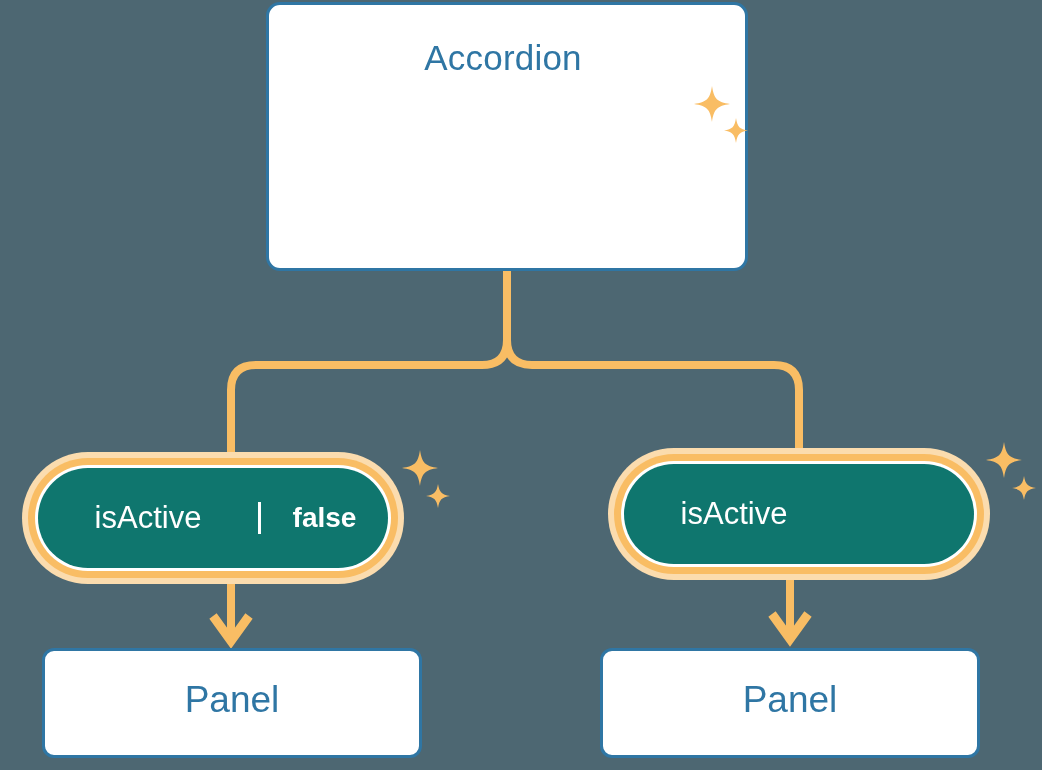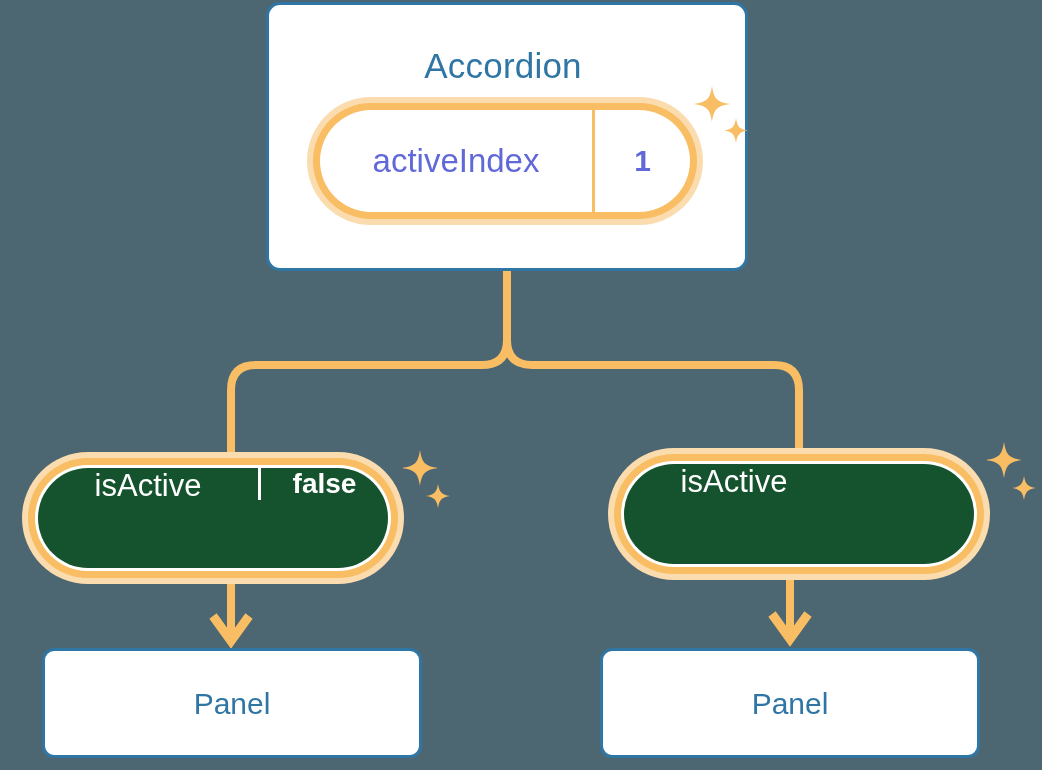--- a/index.html
+++ b/index.html
@@ -42,45 +42,44 @@
     height: 269px;
     border-radius: 14px;
   }
   .card-title {
     position: absolute;
     left: 0; right: 8px;
     text-align: center;
     color: #2f76a4;
     font-size: 35px;
     letter-spacing: 0.2px;
-    margin-top: 8px;
   }
   #accordion-title {
     top: 33px;
   }
 
   #panel-left {
     left: 42px;
     top: 648px;
     width: 380px;
     height: 110px;
   }
   #panel-right {
     left: 600px;
     top: 648px;
     width: 380px;
     height: 110px;
   }
   .panel-title {
     position: absolute;
     left: 0; right: 0;
-    top: 36px;
+    top: 28px;
     text-align: center;
     color: #2f76a4;
-    font-size: 30px;
+    font-size: 37px;
   }
 
   
   .pill {
     position: absolute;
     box-sizing: border-box;
     border-radius: 999px;
     display: flex;
     align-items: stretch;
   }
@@ -126,24 +125,24 @@
     border-left: 3px solid #f9bd64;
   }
 
   
   .pill.filled .pill-body {
     background: #ffffff;   
     padding: 3px;
   }
   .pill.filled .pill-inner {
     display: flex;
-    align-items: flex-start;
+    align-items: center;
     width: 100%;
     border-radius: 999px;
-    background: #14532d;
+    background: #0f766e;
     overflow: hidden;
   }
   .pill.filled .pill-key {
     color: #ffffff;
   }
   .pill.filled .pill-val {
     color: #ffffff;
     font-weight: bold;
     border-left: 3px solid #ffffff;
   }
@@ -204,28 +203,20 @@
     <path d="M213,616 L231,641 L249,616" fill="none" stroke="#f9bd64" stroke-width="9" stroke-linecap="butt" stroke-linejoin="miter"></path>
 
     <path d="M790,578 L790,638" fill="none" stroke="#f9bd64" stroke-width="8" stroke-linecap="butt"></path>
     <path d="M772,614 L790,639 L808,614" fill="none" stroke="#f9bd64" stroke-width="9" stroke-linecap="butt" stroke-linejoin="miter"></path>
   </svg>
 
   <div class="card" id="accordion-card">
     <div class="card-title" id="accordion-title">Accordion</div>
   </div>
 
-  <div class="pill hollow" id="state-active-index">
-    <div class="ring-outer"></div>
-    <div class="ring-inner"></div>
-    <div class="pill-body">
-      <div class="pill-key">activeIndex</div>
-      <div class="pill-val">1</div>
-    </div>
-  </div>
 
   <div class="sparkle" style="left:690px; top:86px;">
     <svg width="60" height="70" viewBox="0 0 60 70">
       <path d="M22,0 C24,13 27,16 40,18 C27,20 24,23 22,36 C20,23 17,20 4,18 C17,16 20,13 22,0 Z" fill="#f9bd64"></path>
       <path d="M46,32 C47.4,41 49.6,43.2 58,44.6 C49.6,46 47.4,48.2 46,57 C44.6,48.2 42.4,46 34,44.6 C42.4,43.2 44.6,41 46,32 Z" fill="#f9bd64"></path>
     </svg>
   </div>
 
   <div class="pill filled" id="state-is-active-left">
     <div class="ring-outer"></div>

